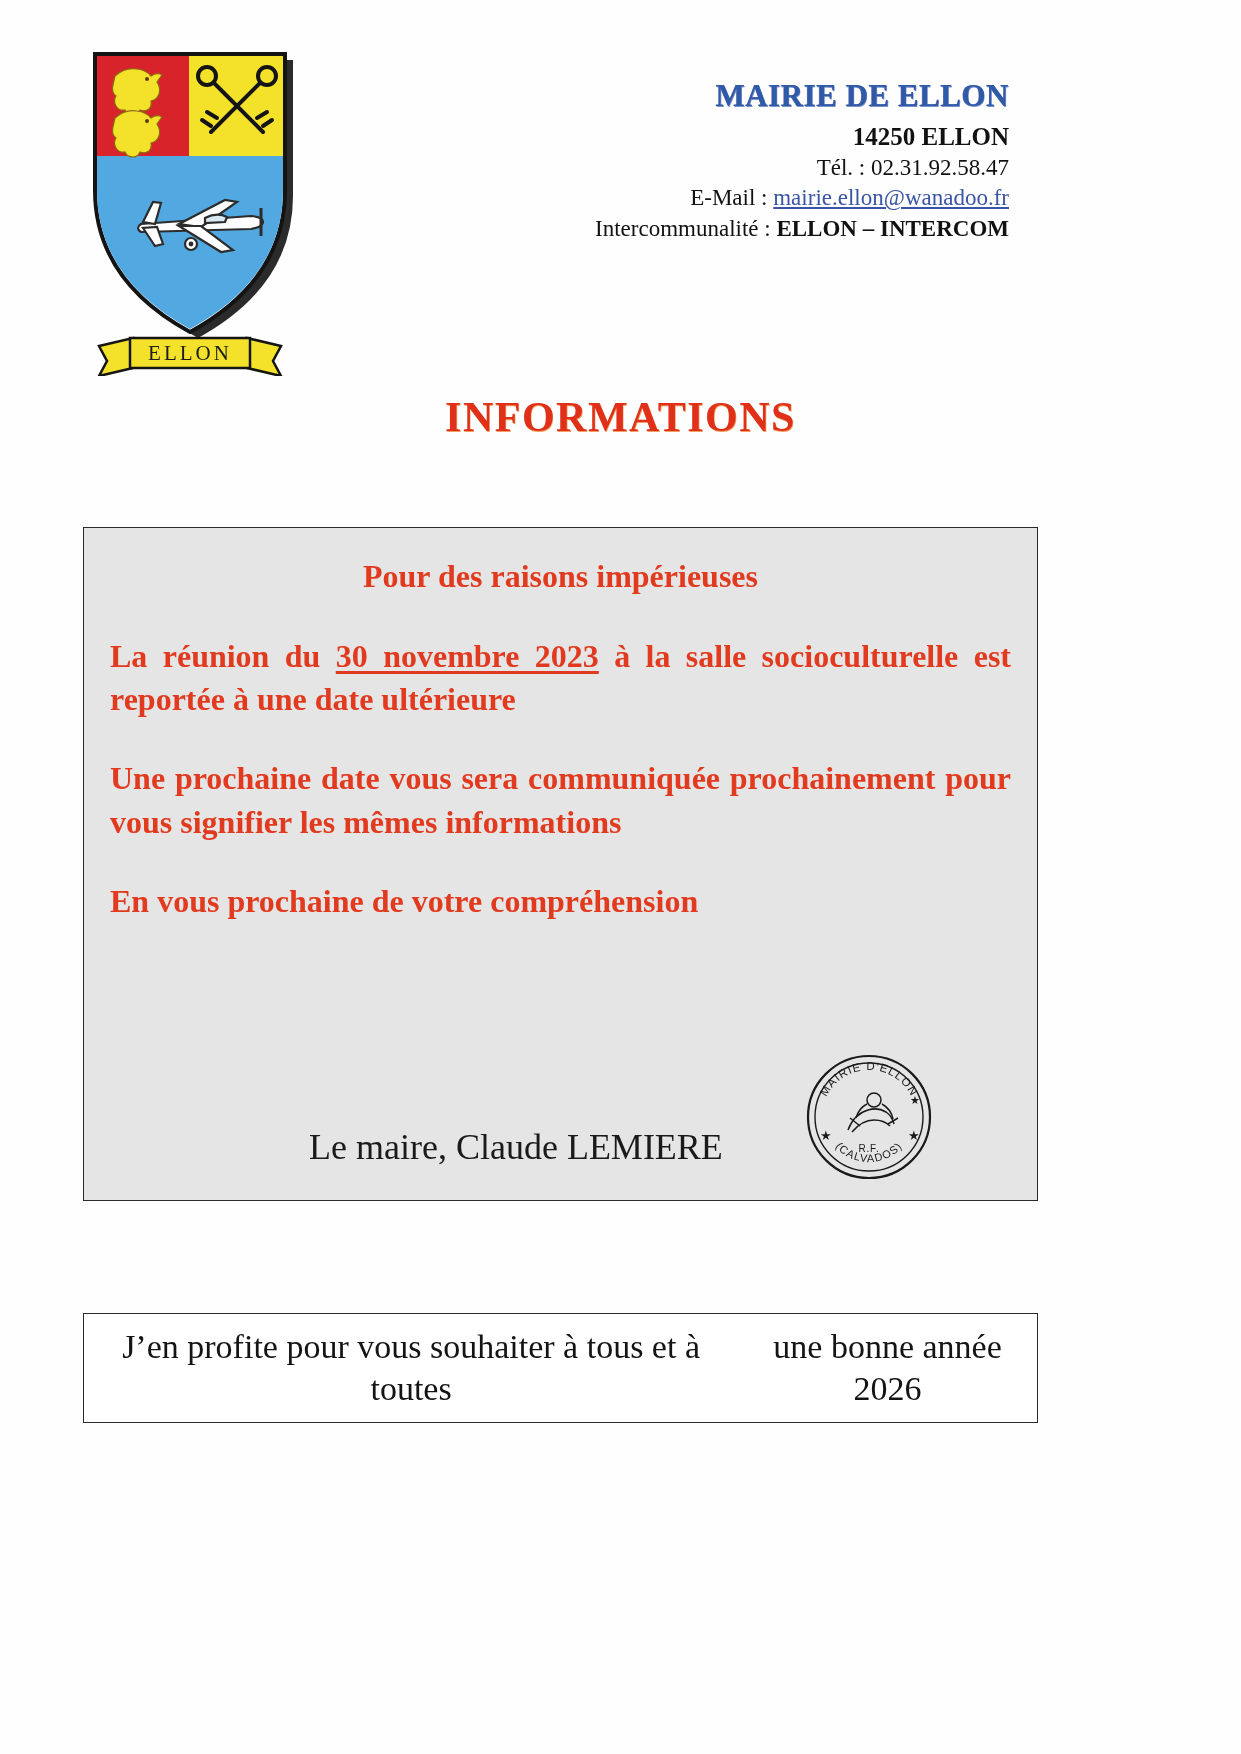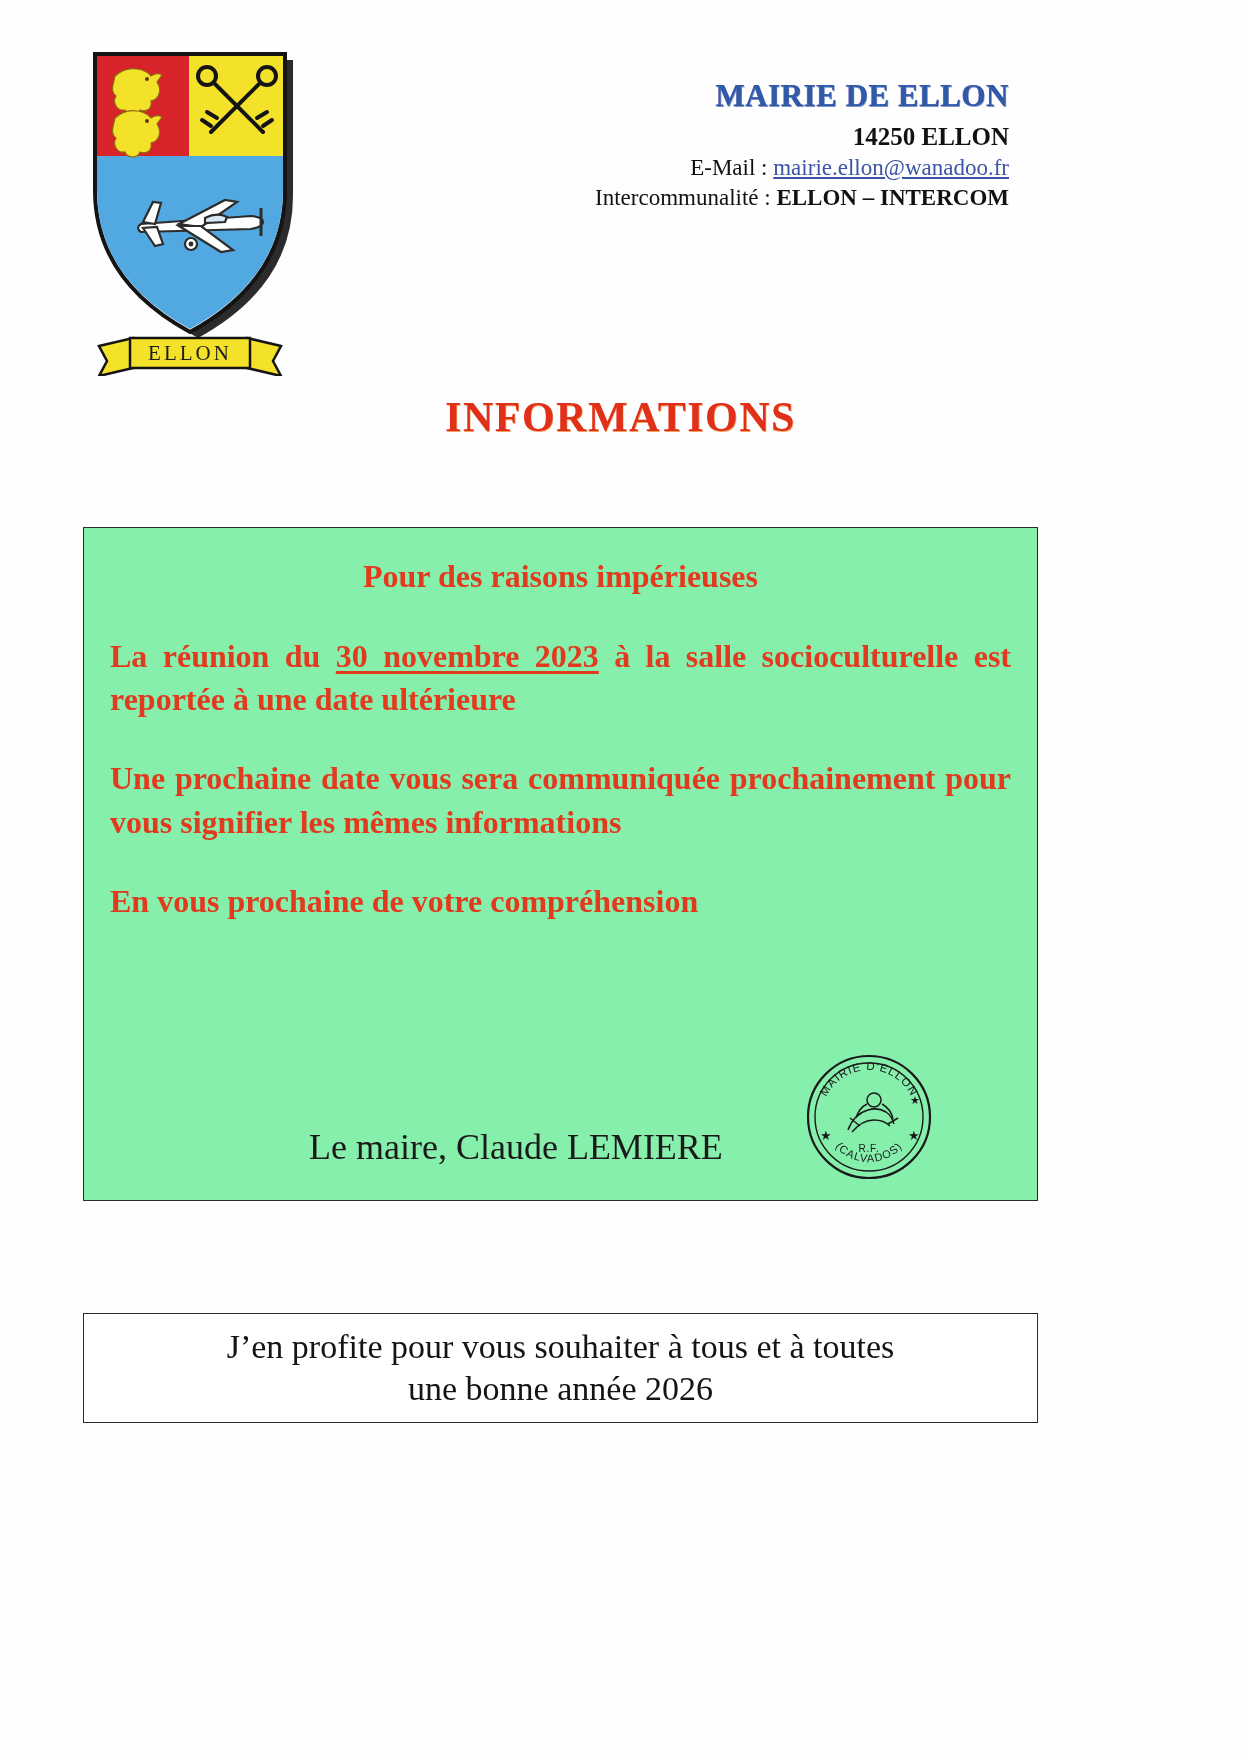--- a/index.html
+++ b/index.html
@@ -84,21 +84,21 @@
 
   
   .main-box {
     position: absolute;
     left: 83px;
     top: 527px;
     width: 955px;
     height: 674px;
     border: 1.4px solid #2a2a2a;
     box-sizing: border-box;
-    background: #86efac;
+    background: #e5e5e5;
   }
   .main-inner {
     padding: 22px 26px 0 26px;
   }
   .mb-center {
     text-align: center;
     color: #e23a1e;
     font-weight: bold;
     font-size: 32px;
     margin-top: 8px;
@@ -145,21 +145,21 @@
   
   .bottom-box {
     position: absolute;
     left: 83px;
     top: 1313px;
     width: 955px;
     height: 110px;
     border: 1.4px solid #2a2a2a;
     box-sizing: border-box;
     display: flex;
-    flex-direction: column;
+    flex-direction: row;
     align-items: center;
     justify-content: center;
     background: #fff;
   }
   .bottom-line {
     font-size: 34px;
     color: #141414;
     text-align: center;
     line-height: 1.25;
   }
@@ -232,20 +232,21 @@
           <path d="M206 300 L172 292 L172 322 L206 330 L198 315 Z" fill="#f4e12a" stroke="#141414" stroke-width="2.5"></path>
           <path d="M55 292 L175 292 L175 322 L55 322 Z" fill="#f4e12a" stroke="#141414" stroke-width="2.5"></path>
           <text x="115" y="314" text-anchor="middle" font-family="Liberation Serif, serif" font-size="21" fill="#1d1d1d" letter-spacing="3">ELLON</text>
         </g>
       </svg>
     </div>
 
     <div class="contact-block">
       <div class="mairie-title">MAIRIE DE ELLON</div>
       <div class="addr-line bold">14250 ELLON</div>
+      <div class="addr-line small">Tél. : 02.31.92.58.47</div>
       <div class="addr-line small">
         <span>E-Mail : </span><a class="email-link" href="#">mairie.ellon@wanadoo.fr</a>
       </div>
       <div class="addr-line small">
         <span>Intercommunalité : </span><span class="intercom-strong">ELLON – INTERCOM</span>
       </div>
     </div>
   </div>
 
   <div class="doc-title">INFORMATIONS</div>

